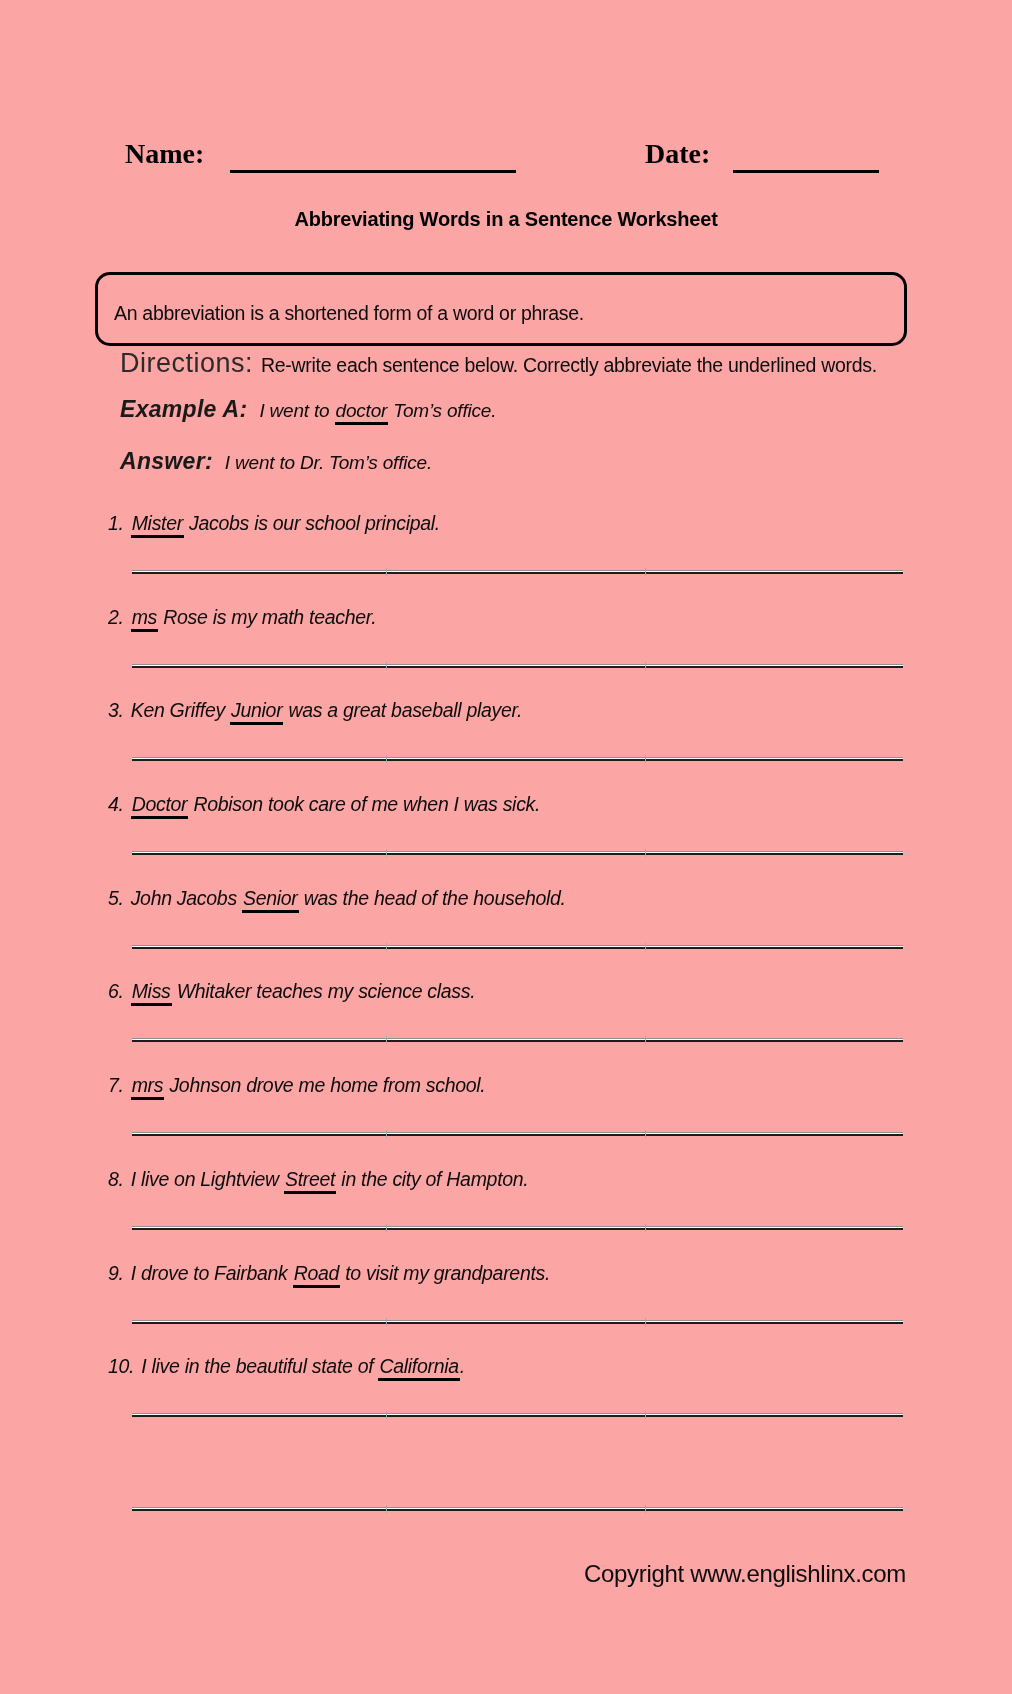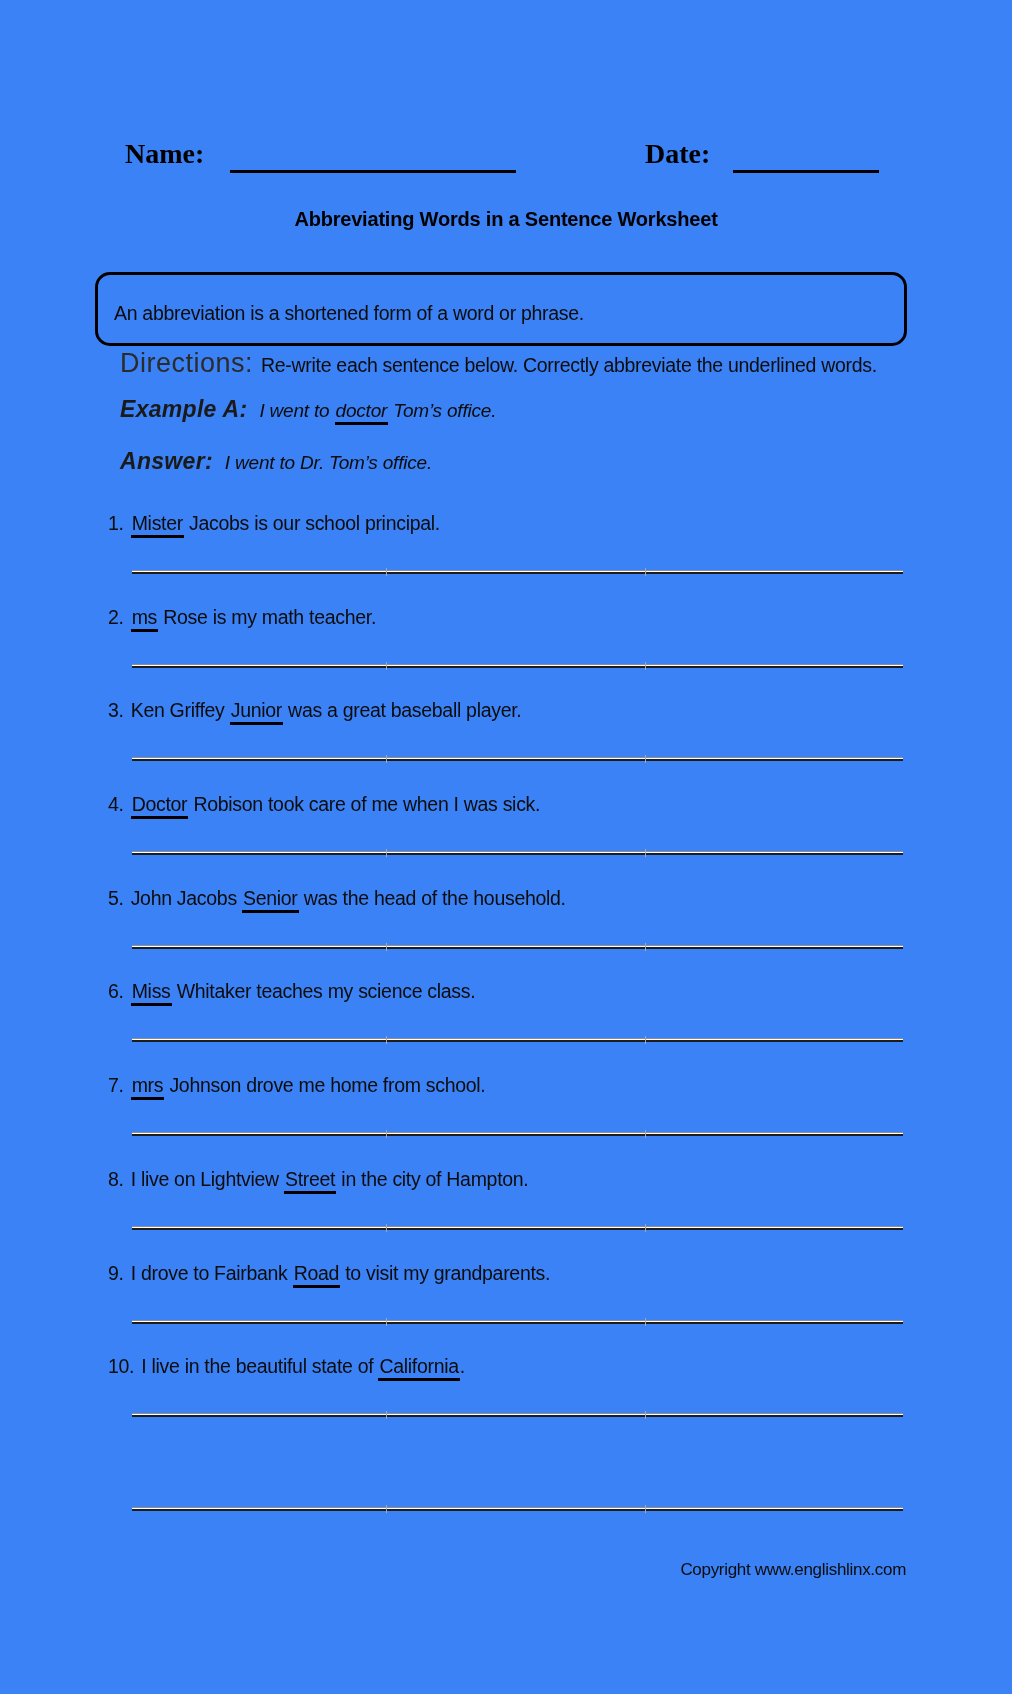--- a/index.html
+++ b/index.html
@@ -1,20 +1,20 @@
 <!DOCTYPE html>
 <html><head>
 <meta charset="utf-8">
 <style>
   html,body{margin:0;padding:0;background:#ffffff;}
   .page{
     position:relative;
     width:1012px;
     height:1694px;
-    background:#3b82f6;
+    background:#fca5a5;
     color:#111;
     font-family:"Liberation Sans", sans-serif;
     overflow:hidden;
   }
   
   .hdr-label{
     position:absolute;
     font-family:"Liberation Serif", serif;
     font-weight:bold;
     font-size:28px;
@@ -91,21 +91,21 @@
     color:#1a1a1a;
   }
   .ex-sentence{
     padding-left:12px;
     font-style:italic;
     font-size:19px;
     letter-spacing:-0.2px;
     color:#0c0c0c;
   }
   
-  .items{position:absolute;top:512px;left:0;right:0;}
+  .items{position:absolute;top:512px;left:0;right:0;font-style:italic;}
   .item{position:relative;height:93.7px;}
   .sentence{
     position:absolute;
     left:108px;top:0;
     font-size:19.5px;
     letter-spacing:-0.3px;
     color:#0c0c0c;
     white-space:nowrap;
   }
   .qnum{margin-right:7px;}
@@ -120,21 +120,21 @@
     background:linear-gradient(to bottom,#8f8f8f 0 1px,#ffffff 1px 2px,#1c1c1c 2px 4px);
   }
   .tick{position:absolute;top:-2px;width:1px;height:8px;background:#a9a9a9;}
   .t1{left:33%;}
   .t2{left:66.5%;}
   
   .copyright{
     position:absolute;
     top:1560px;left:0;right:106px;
     text-align:right;
-    font-size:17px;
+    font-size:24px;
     letter-spacing:-0.3px;
     color:#0c0c0c;
   }
 </style>
 </head>
 <body>
 
 <div class="page">
 
   <div class="hdr-label name-label">Name:</div>

